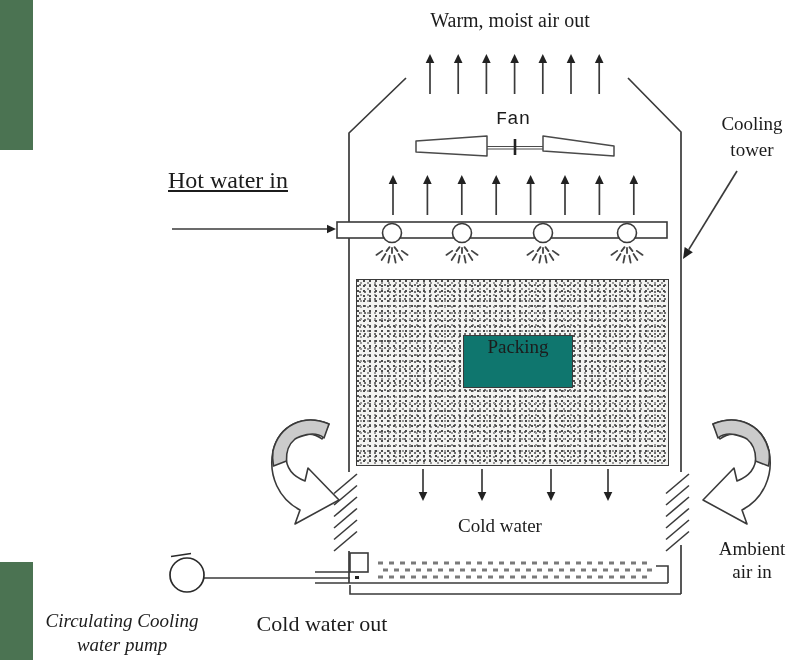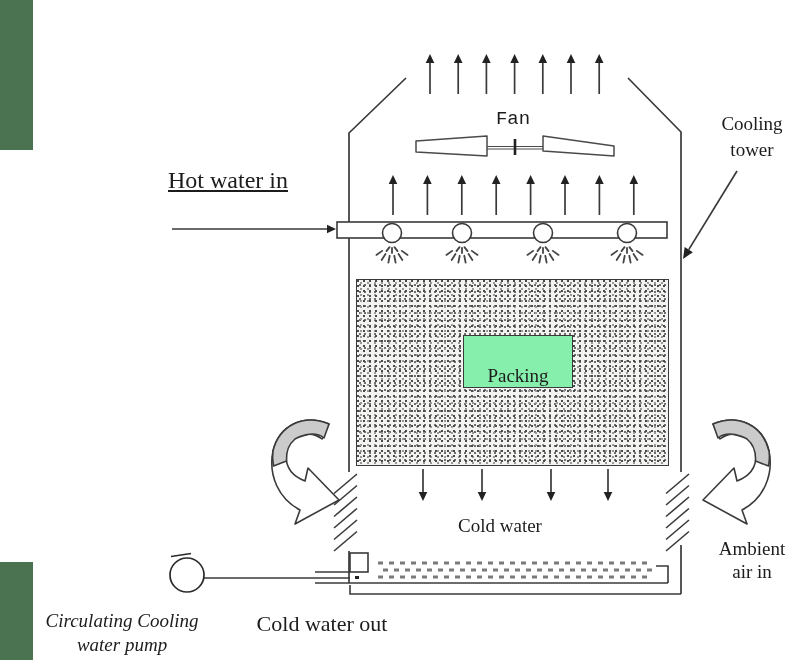--- a/index.html
+++ b/index.html
@@ -20,21 +20,21 @@
   #lbl-pump{left:28px;top:609px;width:188px;font-size:19px;line-height:24px;font-style:italic;}
   #packing-fill{position:absolute;left:356px;top:279px;width:311px;height:185px;
     border:1.6px solid #3a3a3a;background-color:#f3f3f1;
     background-image:
       radial-gradient(circle at 1px 1px,#4a4a4a 0.9px,transparent 1.1px),
       radial-gradient(circle at 1px 1px,#9a9a9a 0.9px,transparent 1.1px),
       radial-gradient(circle at 1px 1px,#6f6f6f 0.8px,transparent 1px);
     background-size:6px 5px,7px 6px,5px 7px;
     background-position:0 0,3px 2px,2px 4px;}
   #packing-box{position:absolute;left:463px;top:335px;width:108px;height:51px;
-    background:#86efac;border:1.6px solid #3a3a3a;display:flex;align-items:flex-end;justify-content:center;
+    background:#0f766e;border:1.6px solid #3a3a3a;display:flex;align-items:flex-start;justify-content:center;
     font-size:19px;}
 </style>
 </head>
 <body>
 
 <div id="stage">
 
   <div id="bar-top" class="bar"></div>
   <div id="bar-bottom" class="bar"></div>
 
@@ -202,20 +202,21 @@
     <g fill="#ffffff" stroke="#2a2a2a" stroke-width="1.7">
       <circle cx="187" cy="575" r="17"></circle>
       <line x1="171" y1="556.5" x2="191" y2="553.5"></line>
     </g>
   </svg>
 
   <div id="packing-box">
     <span>Packing</span>
   </div>
 
+  <div id="lbl-warm" class="lbl">Warm, moist air out</div>
   <div id="lbl-fan" class="lbl">Fan</div>
   <div id="lbl-hotwater" class="lbl">Hot water in</div>
   <div id="lbl-coolingtower" class="lbl">
     <div>Cooling</div>
     <div>tower</div>
   </div>
   <div id="lbl-coldwater" class="lbl">Cold water</div>
   <div id="lbl-ambient" class="lbl">
     <div>Ambient</div>
     <div>air in</div>

